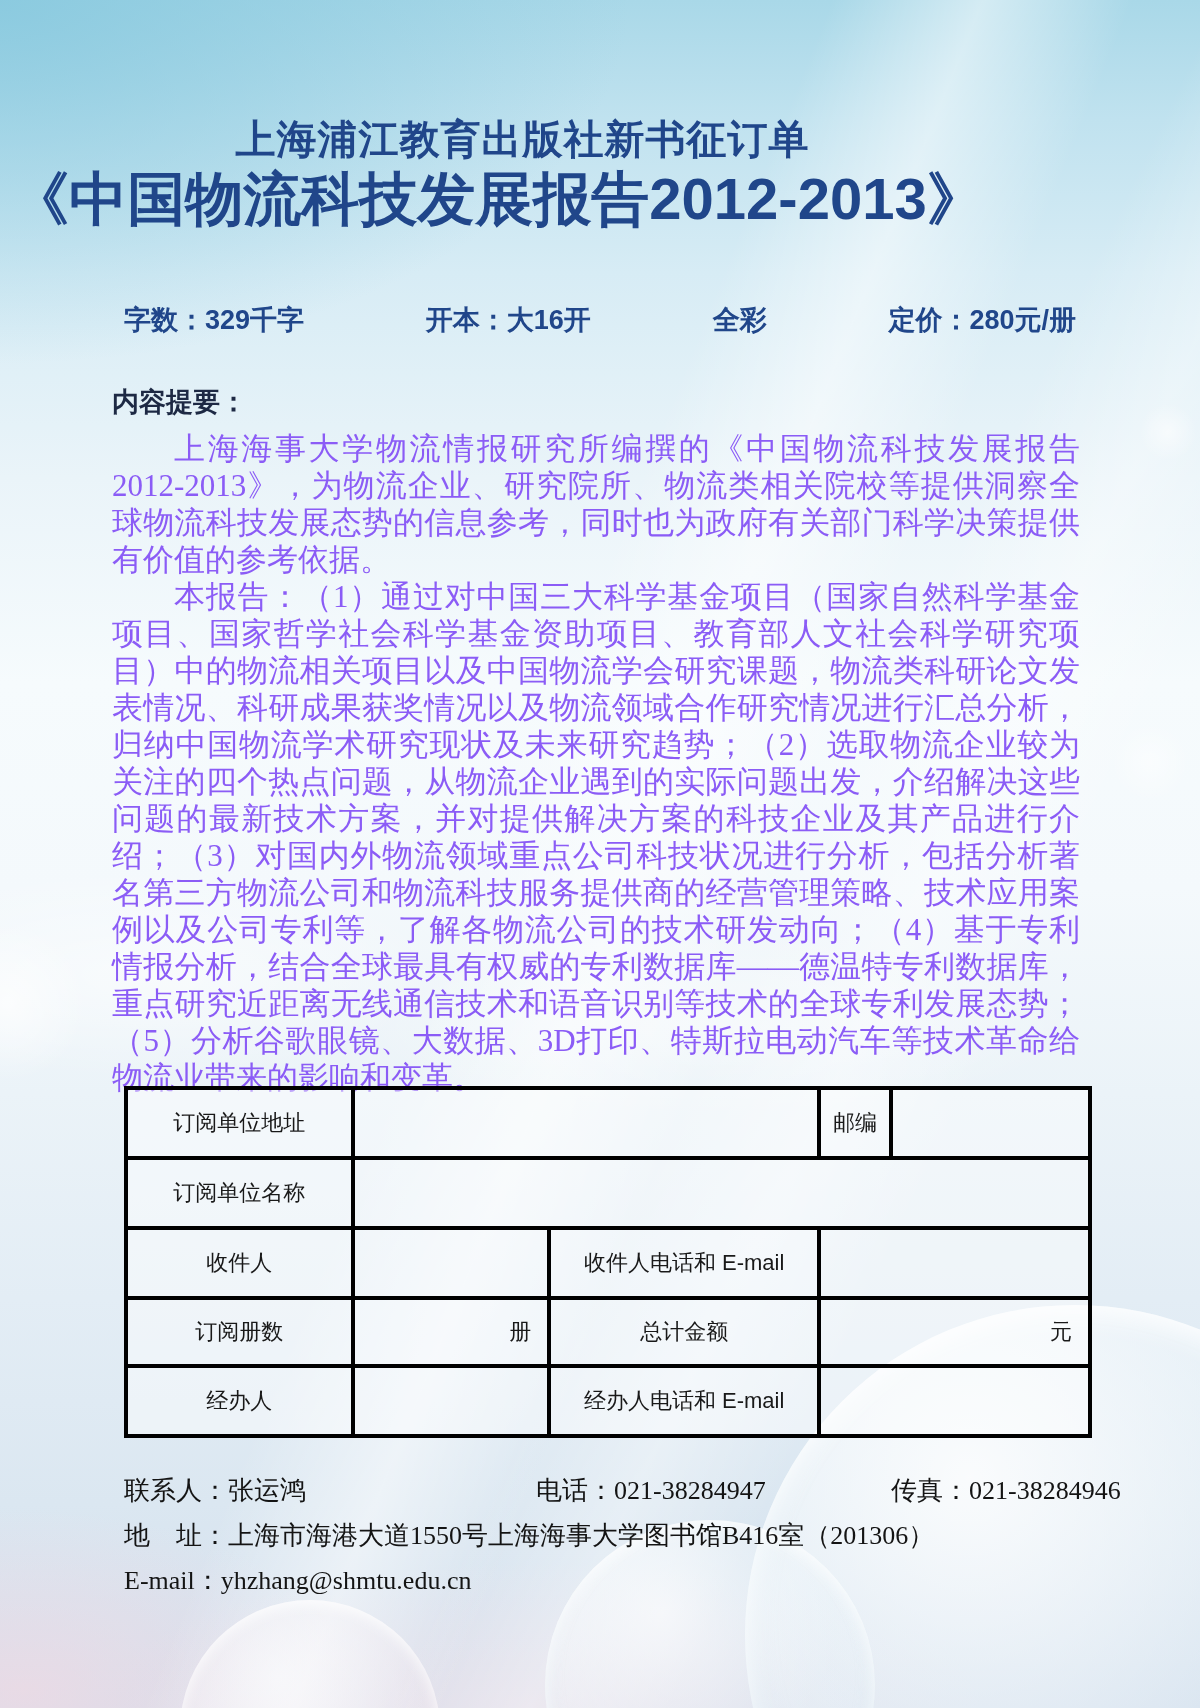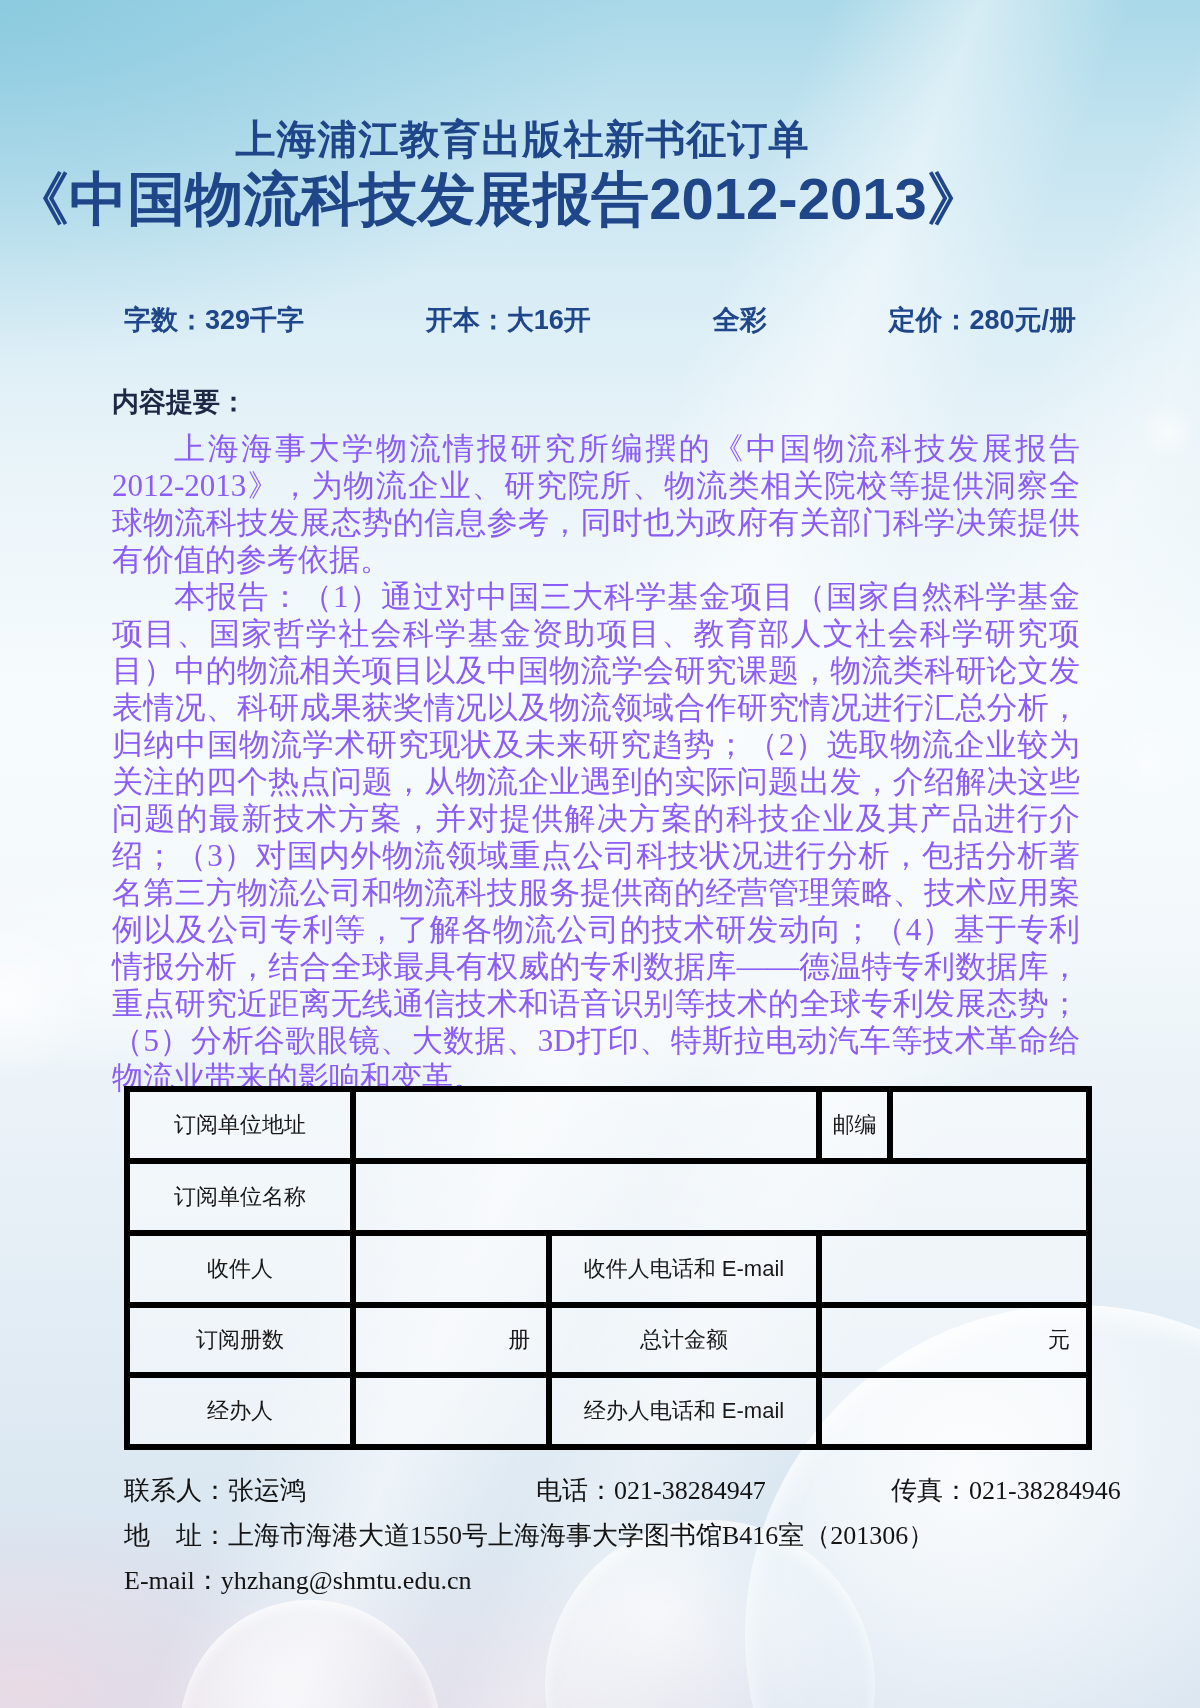--- a/index.html
+++ b/index.html
@@ -53,21 +53,21 @@
     text-indent:2em;text-align:justify;}
 
   .receipt-heading{position:absolute;top:1022px;left:124px;width:968px;margin:0;text-align:center;
     font-family:"Liberation Sans","DejaVu Sans",sans-serif;font-weight:700;
     font-size:31px;letter-spacing:2px;color:#25417d;}
 
   .order-table{position:absolute;top:1086px;left:124px;width:968px;
     border-collapse:collapse;table-layout:fixed;
     font-family:"Liberation Sans","DejaVu Sans",sans-serif;
     font-size:22px;font-weight:500;color:#191919;}
-  .order-table td{border:6px solid #000000;height:64px;vertical-align:middle;
+  .order-table td{border:4px solid #000000;height:64px;vertical-align:middle;
     background:rgba(255,255,255,0.45);}
   .order-table td.lbl{text-align:center;padding:0 4px;}
   .order-table td.unit{text-align:right;padding:0 16px 0 4px;}
   .order-table td.blank{background:rgba(255,255,255,0.40);}
 
   .contact{position:absolute;top:1468px;left:124px;width:980px;
     font-size:26px;line-height:45px;color:#141414;text-decoration:underline;}
   .contact-line{position:relative;height:45px;white-space:nowrap;}
   .seg{position:absolute;top:0;}
   .seg-1{left:0;} .seg-2{left:412px;} .seg-3{left:767px;}

